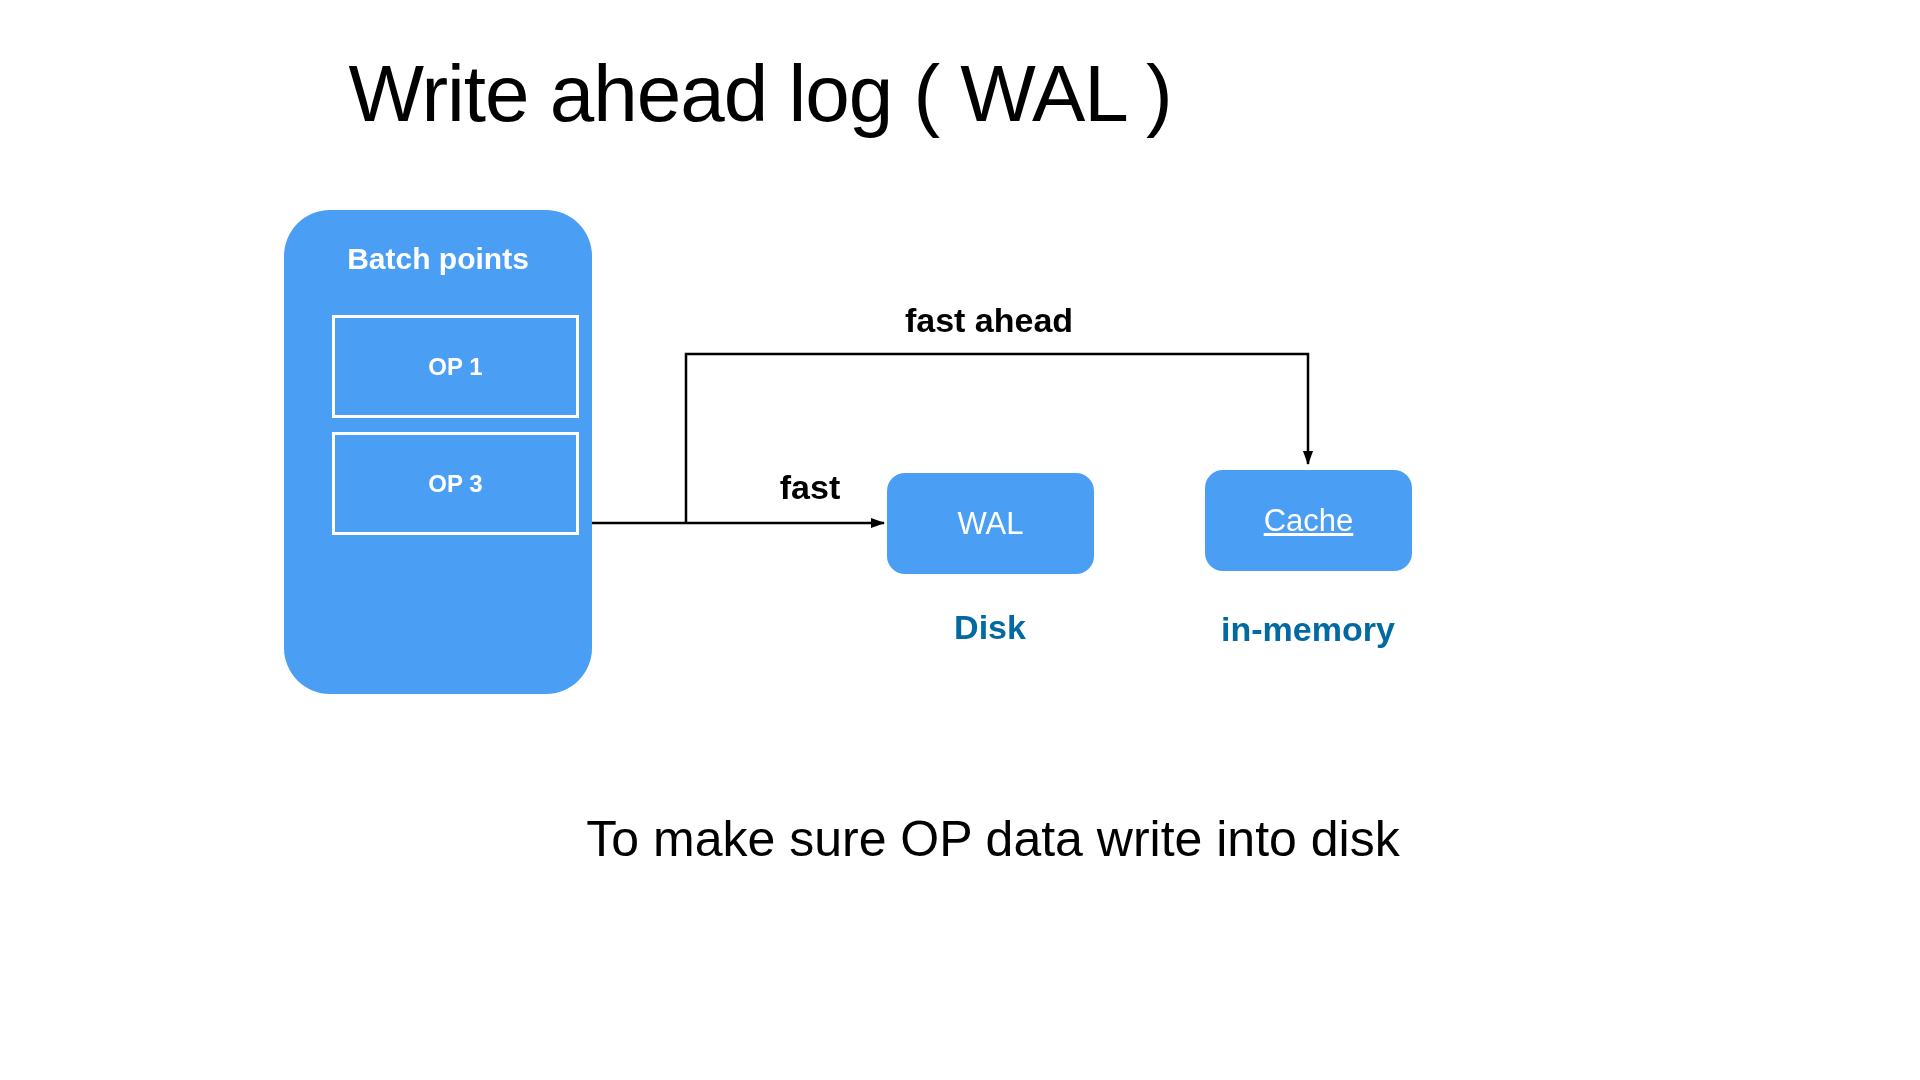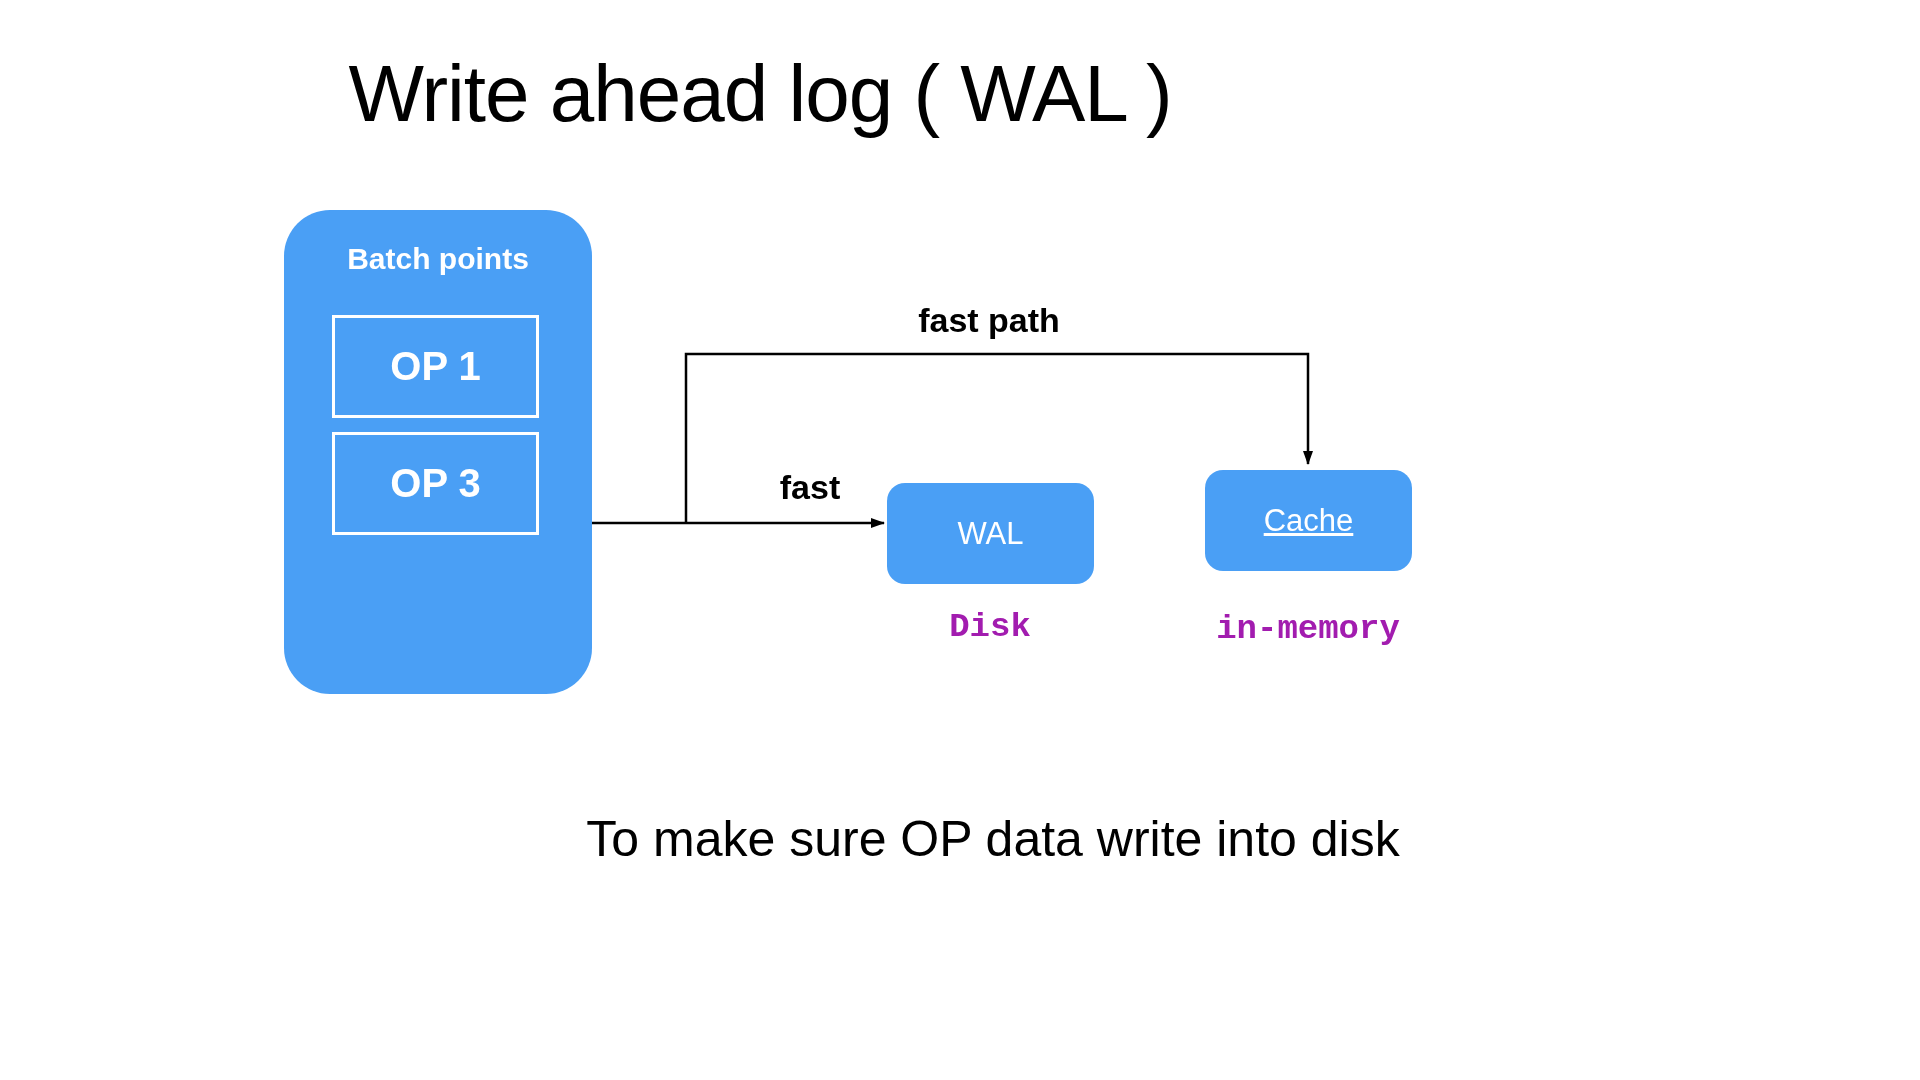--- a/index.html
+++ b/index.html
@@ -50,68 +50,67 @@
     left: 0;
     width: 100%;
     text-align: center;
     color: #ffffff;
     font-size: 30px;
     font-weight: 700;
   }
   .op-box {
     position: absolute;
     left: 48px;
-    width: 207px;
+    width: 247px;
     height: 103px;
     box-sizing: border-box;
     border: 3px solid #ffffff;
     background: var(--accent, #4A9FF5);
     display: flex;
     align-items: center;
     justify-content: center;
     color: #ffffff;
-    font-size: 40px;
+    font-size: 24px;
     font-weight: 700;
   }
   .op-1 { top: 105px; }
   .op-2 { top: 222px; }
   .op-3 { top: 340px; }
   .node {
     position: absolute;
     width: 207px;
     height: 101px;
     background: var(--accent, #4A9FF5);
     border-radius: 18px;
     display: flex;
     align-items: center;
     justify-content: center;
     color: #ffffff;
     font-size: 31px;
     font-weight: 400;
   }
-  .node-wal   { left: 887px;  top: 483px; }
+  .node-wal   { left: 887px;  top: 473px; }
   .node-cache { left: 1205px; top: 470px; text-decoration: underline; }
   .edge-label {
     position: absolute;
     transform: translateX(-50%);
     font-size: 34px;
     font-weight: 700;
     color: #000000;
     white-space: nowrap;
   }
   .label-fast-path { left: 989px; top: 301px; }
   .label-fsync     { left: 810px; top: 468px; }
   .node-sublabel {
     position: absolute;
     transform: translateX(-50%);
     font-size: 34px;
     font-weight: 700;
-    color: #a21caf;
+    color: #0369a1;
     white-space: nowrap;
-    font-family: Liberation Mono, monospace;
   }
   .sublabel-disk   { left: 990px;  top: 608px; }
   .sublabel-memory { left: 1308px; top: 610px; }
   .subtitle {
     position: absolute;
     top: 810px;
     left: 16px;
     width: 1920px;
     text-align: center;
     font-size: 50px;
@@ -139,21 +138,21 @@
 
     <path d="M686 523 L686 354 L1308 354 L1308 464" fill="none" stroke="#000000" stroke-width="2.5" marker-end="url(#arrowhead)"></path>
   </svg>
 
   <div class="batch">
     <div class="batch-label">Batch points</div>
     <div class="op-box op-1">OP 1</div>
     <div class="op-box op-2">OP 3</div>
   </div>
 
-  <div class="edge-label label-fast-path">fast path</div>
+  <div class="edge-label label-fast-path">fast ahead</div>
   <div class="edge-label label-fsync">fast</div>
 
   <div class="node node-wal">WAL</div>
   <div class="node node-cache">Cache</div>
 
   <div class="node-sublabel sublabel-disk">Disk</div>
   <div class="node-sublabel sublabel-memory">in-memory</div>
 
   <div class="subtitle">To make sure OP data write into disk</div>
 

